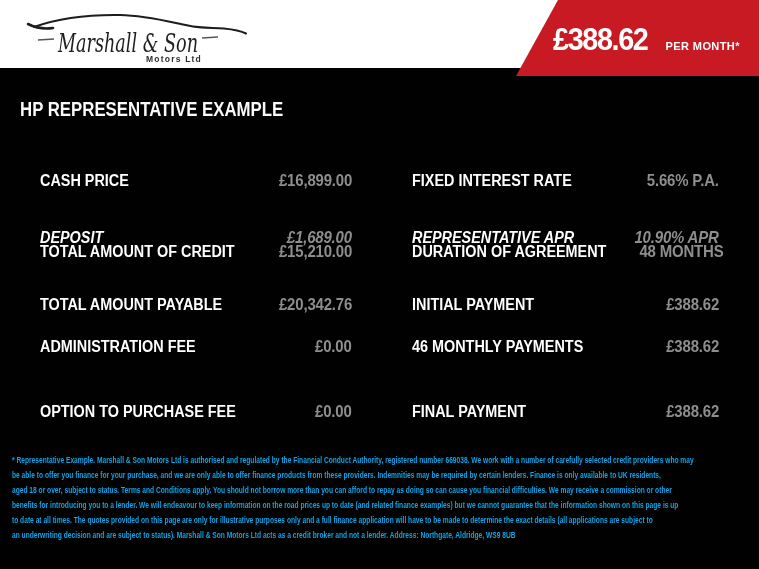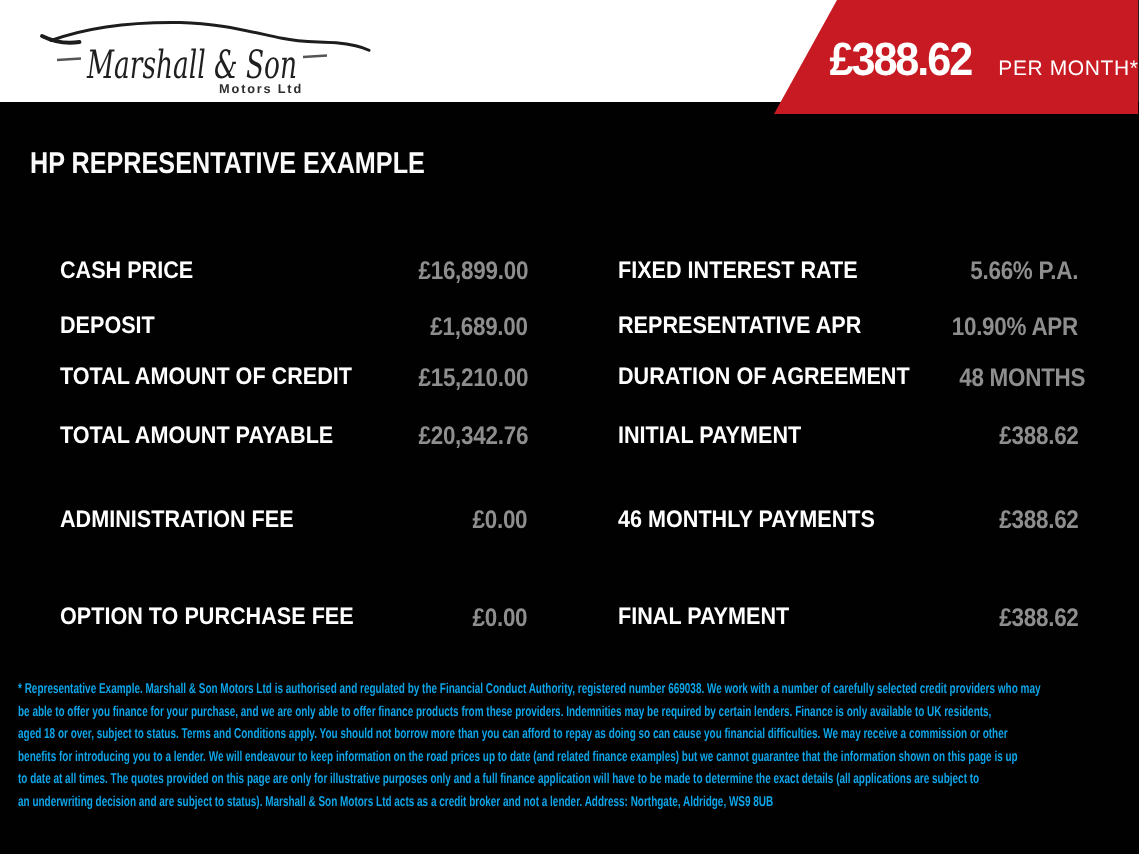--- a/index.html
+++ b/index.html
@@ -13,42 +13,42 @@
   .red-shape {
     position:absolute; left:516px; top:0; width:243px; height:76px;
     background:#c81a22;
     clip-path: polygon(42px 0, 100% 0, 100% 100%, 0 100%);
   }
   .price-row {
     position:absolute; left:553px; top:24px; display:flex; align-items:baseline;
     gap:11px; color:#ffffff; line-height:1; white-space:nowrap;
   }
   .price-amount { font-size:31px; font-weight:700; letter-spacing:-1.5px; transform:scaleX(0.93); transform-origin:left bottom; }
-  .price-period { font-size:14px; font-weight:400; letter-spacing:0.4px; }
+  .price-period { font-size:11px; font-weight:700; letter-spacing:0.4px; }
 
   .logo { position:absolute; left:26px; top:8px; width:235px; height:62px; }
 
   
   .page-title {
     position:absolute; left:20px; top:98px; color:#fafafa;
     font-size:20px; font-weight:700; white-space:nowrap;
     transform:scaleX(0.84); transform-origin:left top; letter-spacing:0;
   }
 
   
   .col { position:absolute; top:0; }
   .col-left  { left:40px;  width:312px; }
   .col-right { left:412px; width:307px; }
   .f-row {
     position:absolute; left:0; width:100%; height:20px;
     display:flex; justify-content:space-between; align-items:center;
     line-height:20px; white-space:nowrap;text-align:right;
   }
-  .f-row:nth-child(1){ top:171px; } .f-row:nth-child(2){ top:208px; }
-  .f-row:nth-child(3){ top:242px;text-decoration:underline; } .f-row:nth-child(4){ top:281px; }
+  .f-row:nth-child(1){ top:171px; } .f-row:nth-child(2){ top:228px;font-style:italic; }
+  .f-row:nth-child(3){ top:242px;text-decoration:underline; } .f-row:nth-child(4){ top:295px; }
   .f-row:nth-child(5){ top:337px; } .f-row:nth-child(6){ top:378px;margin-top:24px; }
   .f-label {
     color:#ffffff; font-size:16px; font-weight:700;
     transform:scaleX(0.90); transform-origin:left center;
   }
   .f-value {
     color:#8e8e8e; font-size:17px; font-weight:600;
     transform:scaleX(0.88); transform-origin:right center; letter-spacing:-0.2px;
   }
 

